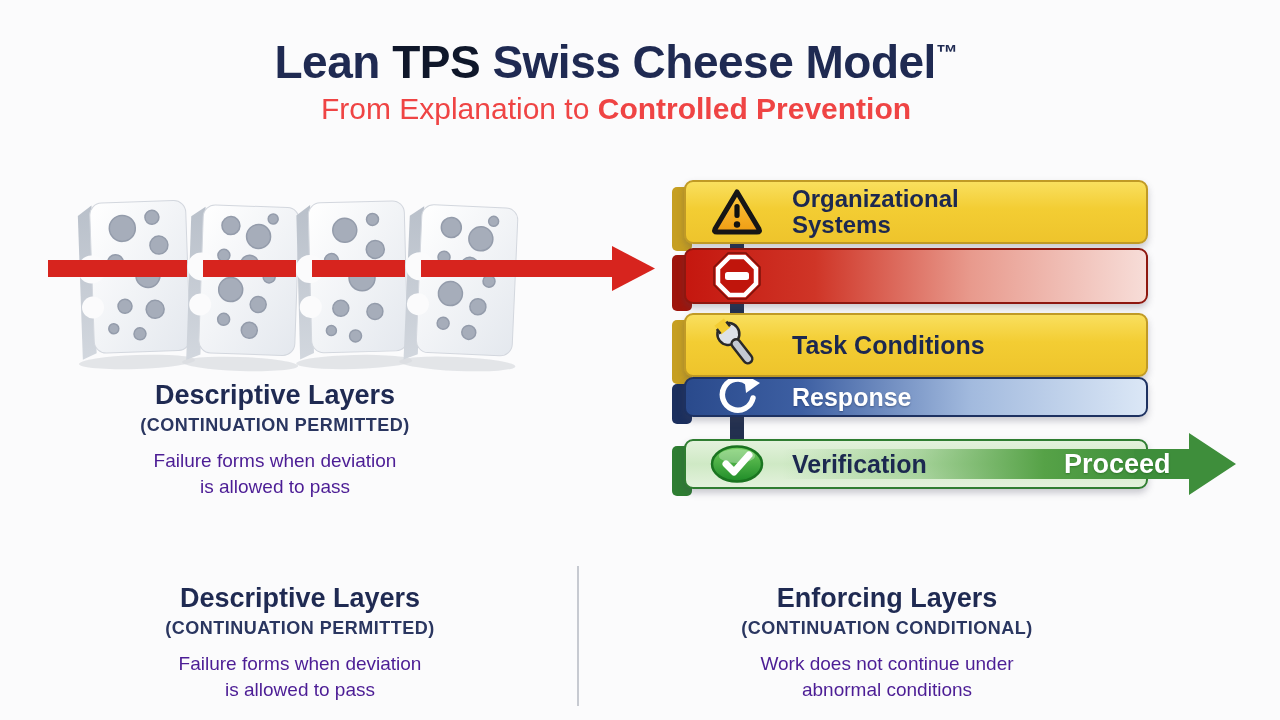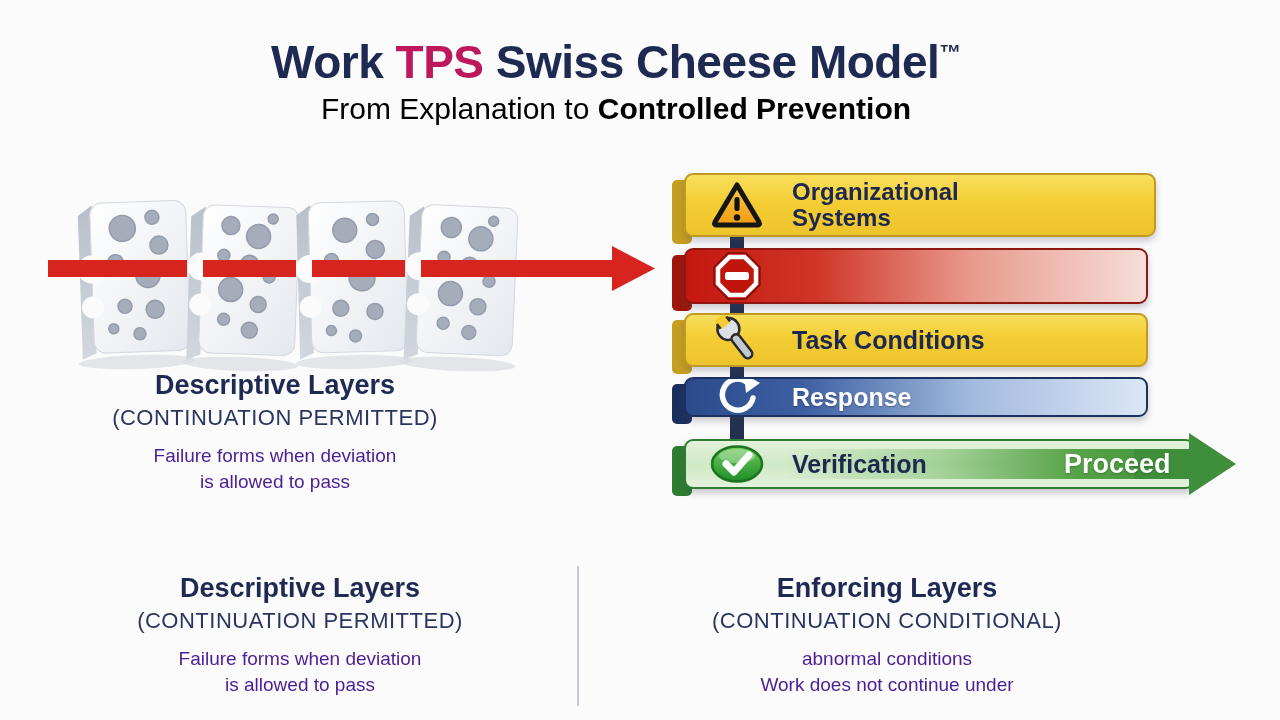--- a/index.html
+++ b/index.html
@@ -5,28 +5,28 @@
   html,body{margin:0;padding:0;}
   .canvas{
     position:relative; width:1280px; height:720px; overflow:hidden;
     background:#fbfbfc;
     font-family:"Liberation Sans","DejaVu Sans",sans-serif;
     color:#1f2a52;
   }
   
   .header{position:absolute; left:0; top:38px; width:1232px; text-align:center;}
   .title{font-size:46px; font-weight:700; letter-spacing:-0.5px; color:#1f2a52; line-height:1.05;}
-  .title .tps{color:#be185d;}
+  .title .tps{color:#0f172a;}
   .title .tm{font-size:0.48em; vertical-align:18px; font-weight:700;}
-  .subtitle{margin-top:6px; font-size:30px; color:#000000; font-weight:400;}
+  .subtitle{margin-top:6px; font-size:30px; color:#ef4444; font-weight:400;}
   .subtitle b{font-weight:700;}
   
-  .caption{position:absolute; text-align:center;}
+  .caption{position:absolute; text-align:center;margin-top:10px;}
   .cap-title{font-size:27px; font-weight:700; color:#1f2a52;}
-  .cap-sub{font-size:22px; font-weight:400; color:#2a3660; margin-top:4px; letter-spacing:0.5px;text-align:center;}
+  .cap-sub{font-size:18px; font-weight:700; color:#2a3660; margin-top:4px; letter-spacing:0.5px;text-align:center;}
   .cap-body{font-size:19px; color:#4c1d95; margin-top:12px; line-height:1.35;}
   .caption-upper{left:70px; top:370px; width:410px;}
   
   .footer-left{left:80px; top:573px; width:440px;}
   .footer-right{left:667px; top:573px; width:440px;}
   .divider{position:absolute; left:577px; top:566px; width:2px; height:140px; background:#c7cad1;}
   
   .connector{position:absolute; left:730px; top:200px; width:14px; height:265px; background:#23304f;}
   .bar{position:absolute; left:672px; width:476px;}
   .tab{position:absolute; left:0; top:7px; width:20px; height:100%; border-radius:5px;}
@@ -57,21 +57,21 @@
   .proceed-label{position:absolute; left:392px; top:50%; transform:translateY(-50%); width:176px;
                  font-size:27px; font-weight:700; color:#ffffff; z-index:4;
                  text-shadow:0 1px 2px rgba(0,60,0,.35);}
   .cheese-svg{position:absolute; left:30px; top:190px;}
 </style>
 </head>
 <body>
 <div class="canvas">
 
   <div class="header">
-    <div class="title"><span>Work </span><span class="tps">TPS</span><span> Swiss Cheese Model</span><span class="tm">™</span></div>
+    <div class="title"><span>Lean </span><span class="tps">TPS</span><span> Swiss Cheese Model</span><span class="tm">™</span></div>
     <div class="subtitle"><span>From Explanation to </span><b>Controlled Prevention</b></div>
   </div>
 
   <svg class="cheese-svg" width="650" height="205" viewBox="0 0 650 205">
     <defs>
       <linearGradient id="faceGrad" x1="0" y1="0" x2="1" y2="1">
         <stop offset="0" stop-color="#ffffff"></stop>
           <stop offset="1" stop-color="#e4e8ee"></stop>
       </linearGradient>
       <linearGradient id="bevelGrad" x1="0" y1="0" x2="0" y2="1">
@@ -171,21 +171,21 @@
     <div class="cap-title">Descriptive Layers</div>
     <div class="cap-sub">(CONTINUATION PERMITTED)</div>
     <div class="cap-body">
       <div>Failure forms when deviation</div>
       <div>is allowed to pass</div>
     </div>
   </div>
 
   <div class="connector"></div>
 
-  <div class="bar" style="top:173px;height:64px;padding-left:8px;">
+  <div class="bar" style="top:180px;height:64px;">
     <div class="tab yellow"></div>
     <div class="body yellow">
         <div class="inner">
       <span class="bar-icon">
         <svg width="54" height="48" viewBox="0 0 54 48">
           <defs>
                 <linearGradient id="warnGrad" x1="0" y1="0" x2="0" y2="1">
             <stop offset="0" stop-color="#fcc93e"></stop>
                   <stop offset="1" stop-color="#ef9c13"></stop>
                 </linearGradient>
@@ -211,21 +211,21 @@
         <svg width="50" height="50" viewBox="0 0 50 50">
           <polygon points="16,2 34,2 48,16 48,34 34,48 16,48 2,34 2,16" fill="#c0150c" stroke="#7e120b" stroke-width="1.5"></polygon>
           <polygon points="17.5,6 32.5,6 44,17.5 44,32.5 32.5,44 17.5,44 6,32.5 6,17.5" fill="none" stroke="#ffffff" stroke-width="4.5"></polygon>
           <rect x="13" y="21" width="24" height="8" rx="2.5" fill="#ffffff"></rect>
         </svg>
       </span>
     </div>
       </div>
   </div>
 
-  <div class="bar" style="top:313px;height:54px;">
+  <div class="bar" style="top:313px;height:64px;">
     <div class="tab yellow"></div>
     <div class="body yellow">
         <div class="inner">
       <span class="bar-icon">
         <svg width="54" height="54" viewBox="0 0 54 54">
           <g transform="rotate(-38 27 27)">
             <circle cx="27" cy="13" r="11" fill="#dde1e7" stroke="#2a2a2a" stroke-width="2.5"></circle>
             <rect x="21" y="-2" width="12" height="11" fill="#f3cd33"></rect>
             <path d="M21,2 L21,8 M33,2 L33,8" stroke="#2a2a2a" stroke-width="2.5"></path>
             <rect x="22.5" y="21" width="9" height="28" rx="4.5" fill="#c3c9d1" stroke="#2a2a2a" stroke-width="2.5"></rect>
@@ -245,21 +245,21 @@
         <svg width="48" height="48" viewBox="0 0 48 48">
           <path d="M 34.5 9.5 A 15.5 15.5 0 1 0 40 25" fill="none" stroke="#ffffff" stroke-width="5.5" stroke-linecap="round"></path>
           <polygon points="31,1 47,10 33,20" fill="#ffffff"></polygon>
         </svg>
       </span>
       <span class="bar-label" style="color:#ffffff; text-shadow:0 1px 2px rgba(10,25,60,.4);">Response</span>
     </div>
       </div>
   </div>
 
-  <div class="bar" style="top:439px;height:50px;padding-left:47px;">
+  <div class="bar" style="top:439px;height:50px;">
     <div class="tab green"></div>
     <div class="body green">
         <div class="inner">
       <div class="green-band"></div>
       <span class="bar-icon">
         <svg width="58" height="42" viewBox="0 0 58 42">
           <defs>
                 <linearGradient id="chkGrad" x1="0" y1="0" x2="0" y2="1">
             <stop offset="0" stop-color="#72cd5e"></stop>
                   <stop offset="1" stop-color="#1f8c28"></stop>
@@ -287,18 +287,18 @@
     <div class="cap-body">
       <div>Failure forms when deviation</div>
       <div>is allowed to pass</div>
     </div>
   </div>
 
   <div class="caption footer-right">
     <div class="cap-title">Enforcing Layers</div>
     <div class="cap-sub">(CONTINUATION CONDITIONAL)</div>
     <div class="cap-body">
+      <div>Work does not continue under</div>
       <div>abnormal conditions</div>
-      <div>Work does not continue under</div>
     </div>
   </div>
 
 </div>
 
 </body></html>

